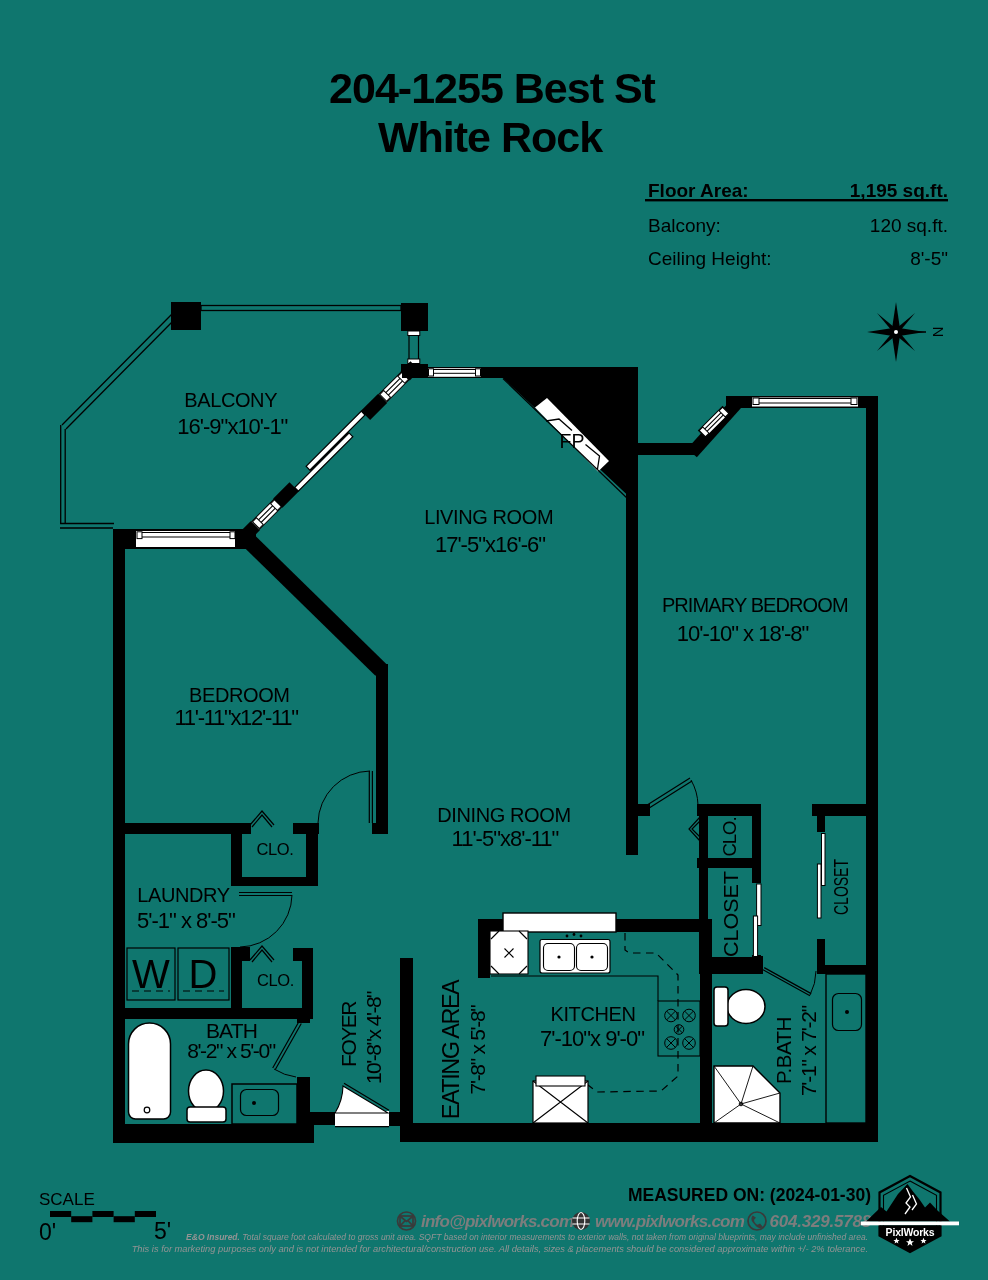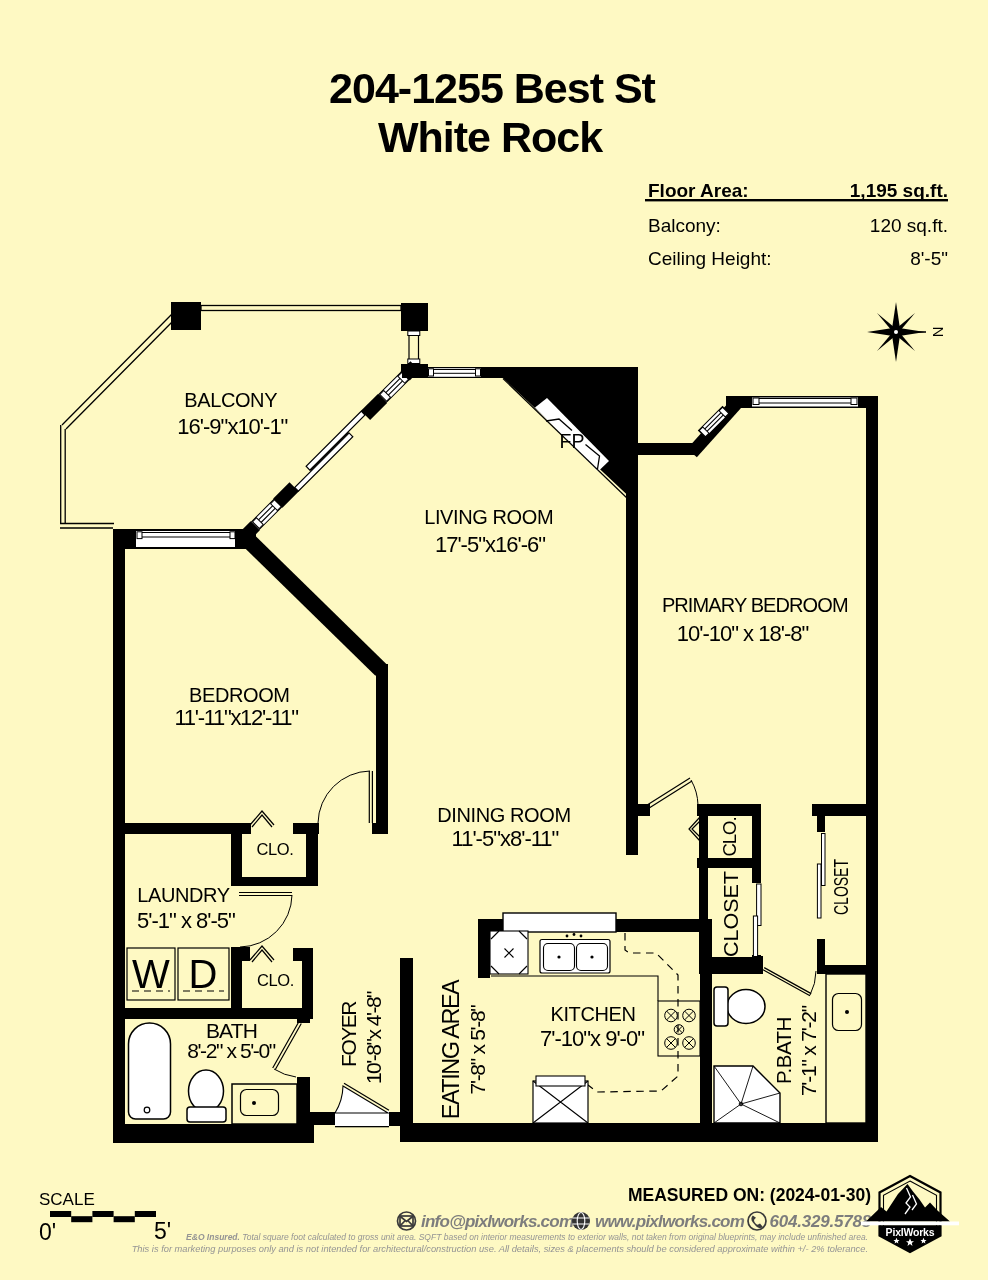--- a/index.html
+++ b/index.html
@@ -1,16 +1,16 @@
 <!DOCTYPE html>
 <html><head>
 <meta charset="utf-8">
 <style>
   html,body{margin:0;padding:0;background:#fff;}
-  #page{position:relative;width:988px;height:1280px;background:#fef9c3;overflow:hidden;}
+  #page{position:relative;width:988px;height:1280px;background:#0f766e;overflow:hidden;}
   svg{position:absolute;top:0;left:0;}
   text{font-family:"Liberation Sans", sans-serif;fill:#000;}
 </style>
 </head>
 <body>
 <div id="page">
 <svg width="988" height="1280" viewBox="0 0 988 1280">
 
 <text x="492" y="103" font-size="43" font-weight="bold" letter-spacing="-1" text-anchor="middle">204-1255 Best St</text>
 

